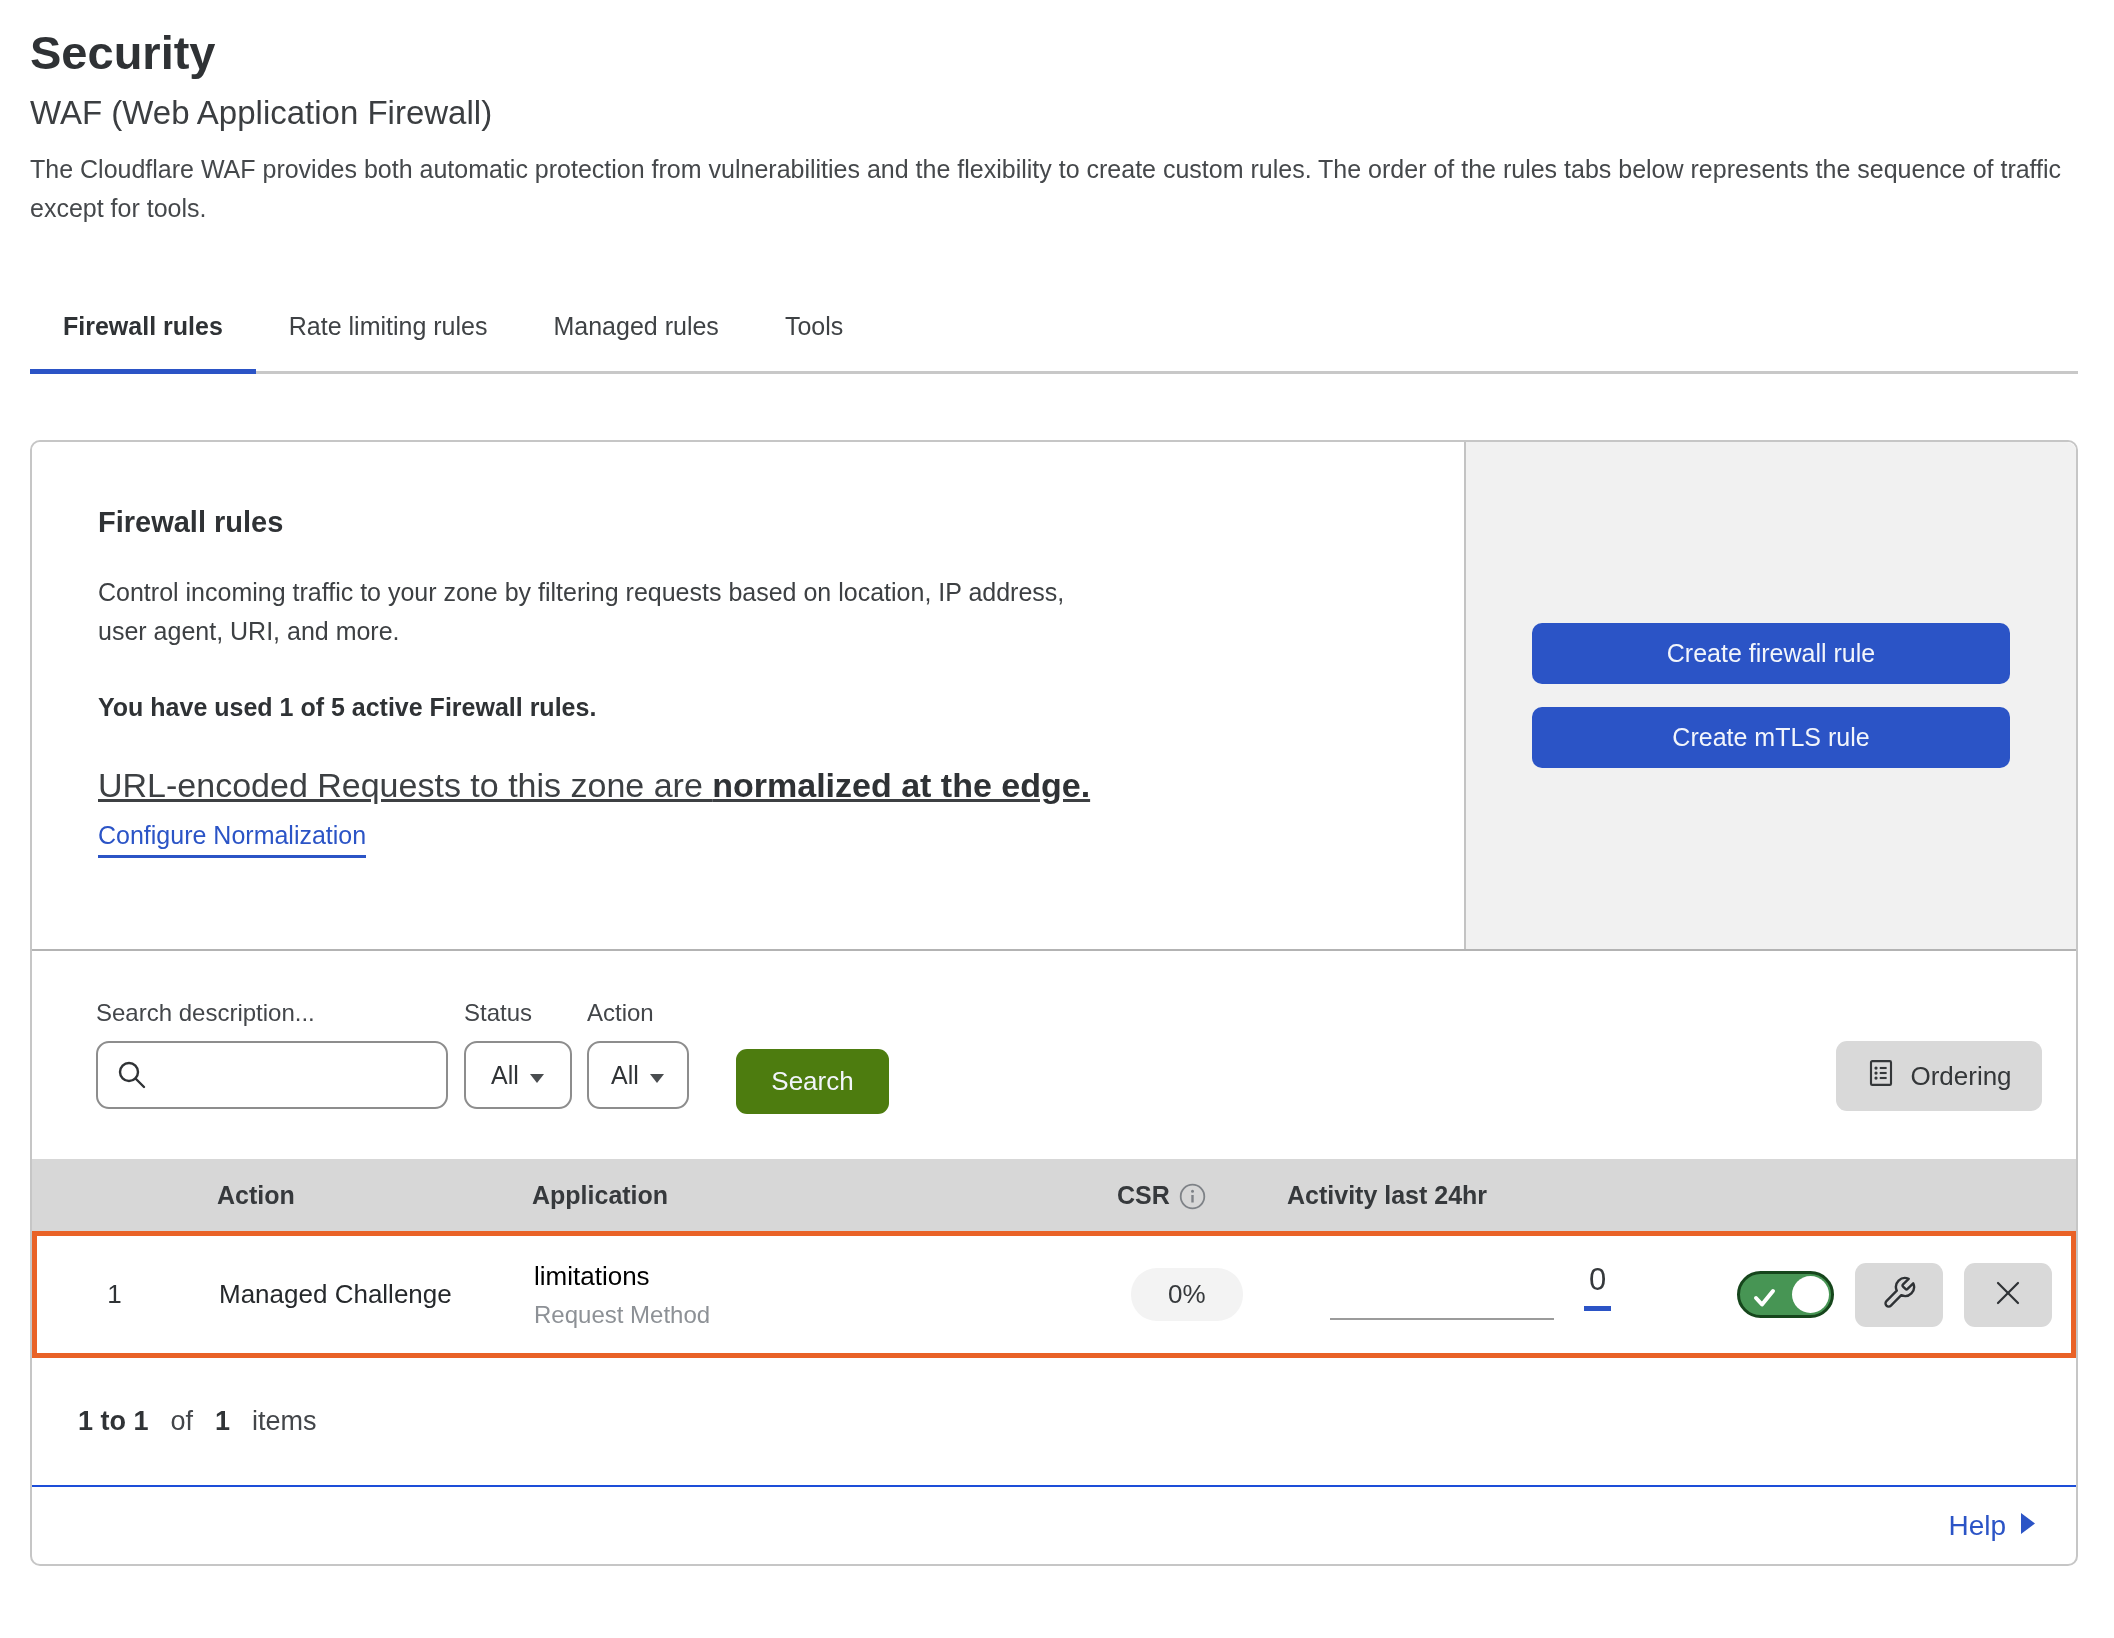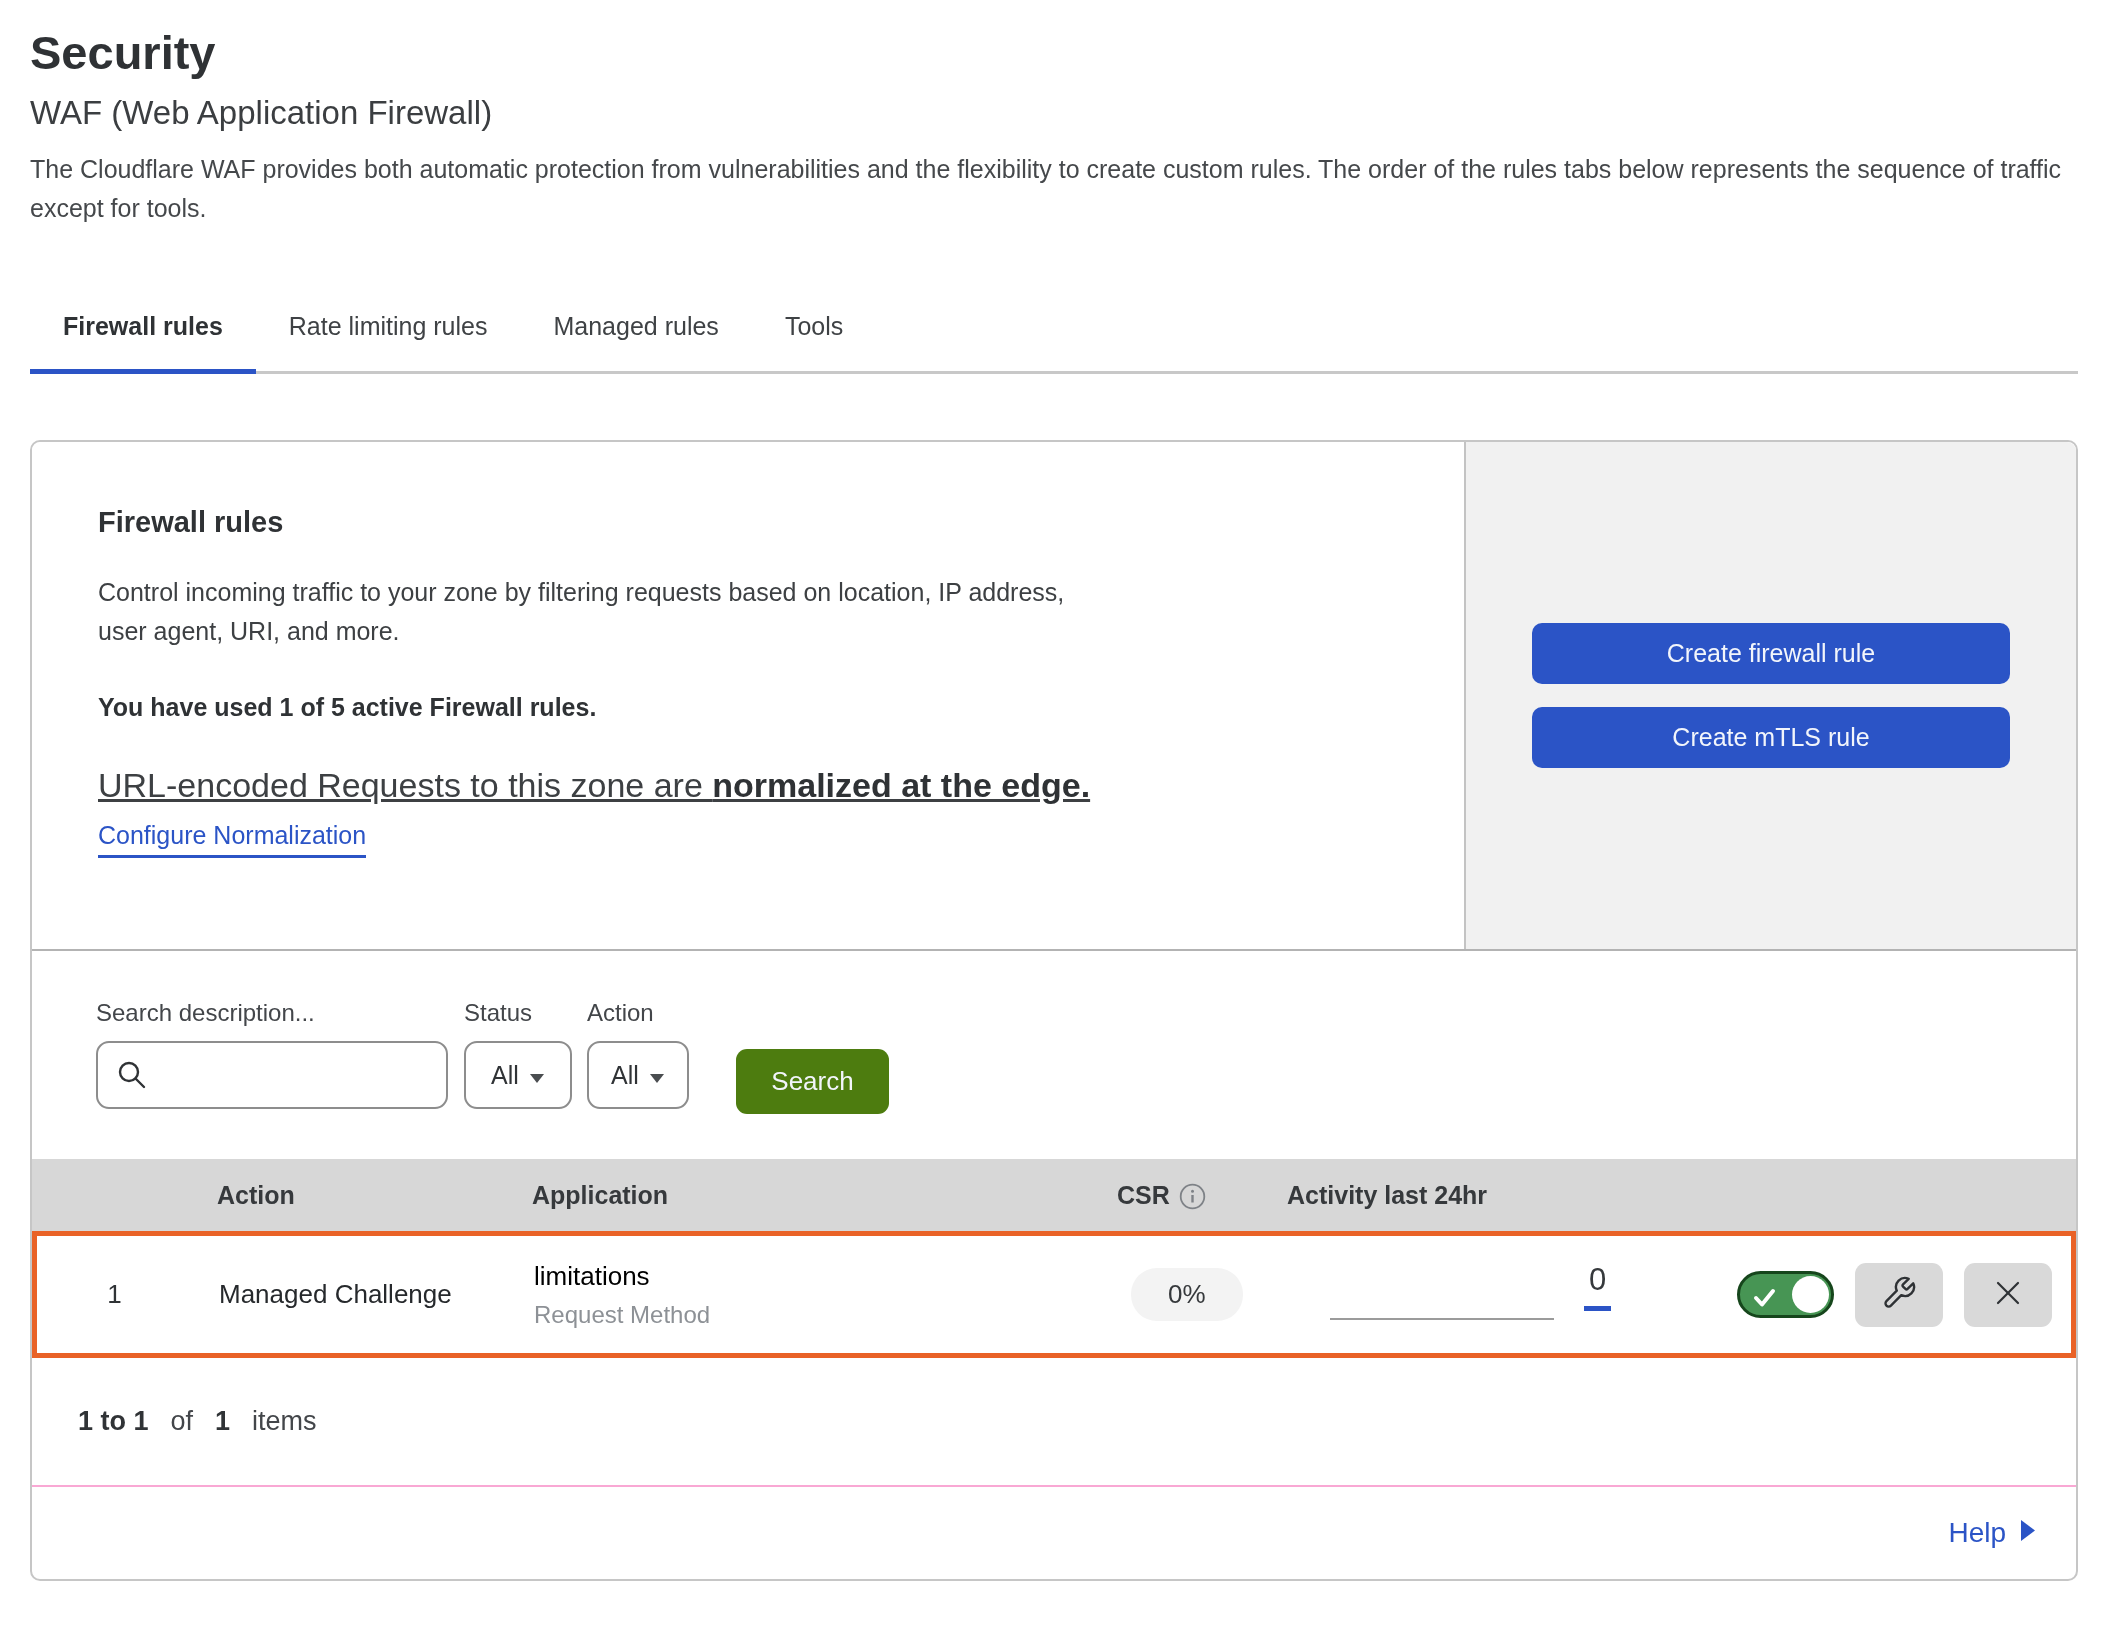--- a/index.html
+++ b/index.html
@@ -72,21 +72,21 @@
   .activity-count{position:absolute;left:292px;top:26px;font-size:31px;color:#36393c;border-bottom:5px solid #2b54c6;padding:0 5px 8px;cursor:pointer;}
   .cell-controls{display:flex;align-items:center;gap:21px;padding-left:15px;}
   .toggle{position:relative;width:97px;height:47px;box-sizing:border-box;background:#479554;border:3px solid #16461c;border-radius:25px;cursor:pointer;}
   .toggle-check{position:absolute;left:13px;top:12px;width:23px;height:23px;}
   .toggle-knob{position:absolute;right:2px;top:2px;width:37px;height:37px;background:#fff;border-radius:50%;}
   .icon-btn{width:88px;height:64px;background:#d9d9d9;border:none;border-radius:11px;display:flex;align-items:center;justify-content:center;cursor:pointer;}
 
   
   .table-footer{height:127px;display:flex;align-items:center;padding-left:46px;gap:22px;font-size:27px;color:#43464a;box-sizing:border-box;}
   .table-footer .b{font-weight:700;color:#303336;}
-  .help-row{height:94px;border-top:2px solid #f9a8d4;display:flex;justify-content:flex-end;align-items:center;padding-right:40px;box-sizing:border-box;}
+  .help-row{height:79px;border-top:2px solid #1d4ed8;display:flex;justify-content:flex-end;align-items:center;padding-right:40px;box-sizing:border-box;}
   .help-link{display:flex;align-items:center;gap:13px;font-size:28px;color:#2b54c6;cursor:pointer;}
 </style>
 </head>
 <body>
 
 <div class="page">
 
   <h1 class="page-title">Security</h1>
   <h2 class="page-subtitle">WAF (Web Application Firewall)</h2>
   <p class="page-desc">The Cloudflare WAF provides both automatic protection from vulnerabilities and the flexibility to create custom rules. The order of the rules tabs below represents the sequence of traffic except for tools.</p>
@@ -139,20 +139,34 @@
       <div class="filter-group">
         <span class="filter-label" style="margin-left:15px;">Action</span>
         <div class="dropdown dd-action">
           <span>All</span>
           <span><svg width="16" height="11" viewBox="0 0 16 11">
                 <polygon points="1,1 15,1 8,10" fill="#4a4d50"></polygon>
               </svg></span>
         </div>
       </div>
       <button class="search-btn">Search</button>
+      <button class="ordering-btn">
+        <span>
+          <svg width="30" height="30" viewBox="0 0 24 24" fill="none" stroke="#343739" stroke-width="1.7">
+              <rect x="4" y="2.5" width="16" height="19" rx="1"></rect>
+              <line x1="8" y1="8" x2="8.01" y2="8" stroke-width="2.6" stroke-linecap="round"></line>
+              <line x1="11" y1="8" x2="16.5" y2="8"></line>
+              <line x1="8" y1="12" x2="8.01" y2="12" stroke-width="2.6" stroke-linecap="round"></line>
+              <line x1="11" y1="12" x2="16.5" y2="12"></line>
+              <line x1="8" y1="16" x2="8.01" y2="16" stroke-width="2.6" stroke-linecap="round"></line>
+              <line x1="11" y1="16" x2="16.5" y2="16"></line>
+            </svg>
+        </span>
+        <span>Ordering</span>
+      </button>
     </div>
 
     <div class="tgrid thead">
       <div></div>
       <div class="th-action">Action</div>
       <div class="th-desc">Application</div>
       <div class="th-csr">
         <span>CSR</span>
         <span class="info-glyph">
           <svg viewBox="0 0 27 27" width="27" height="27">

